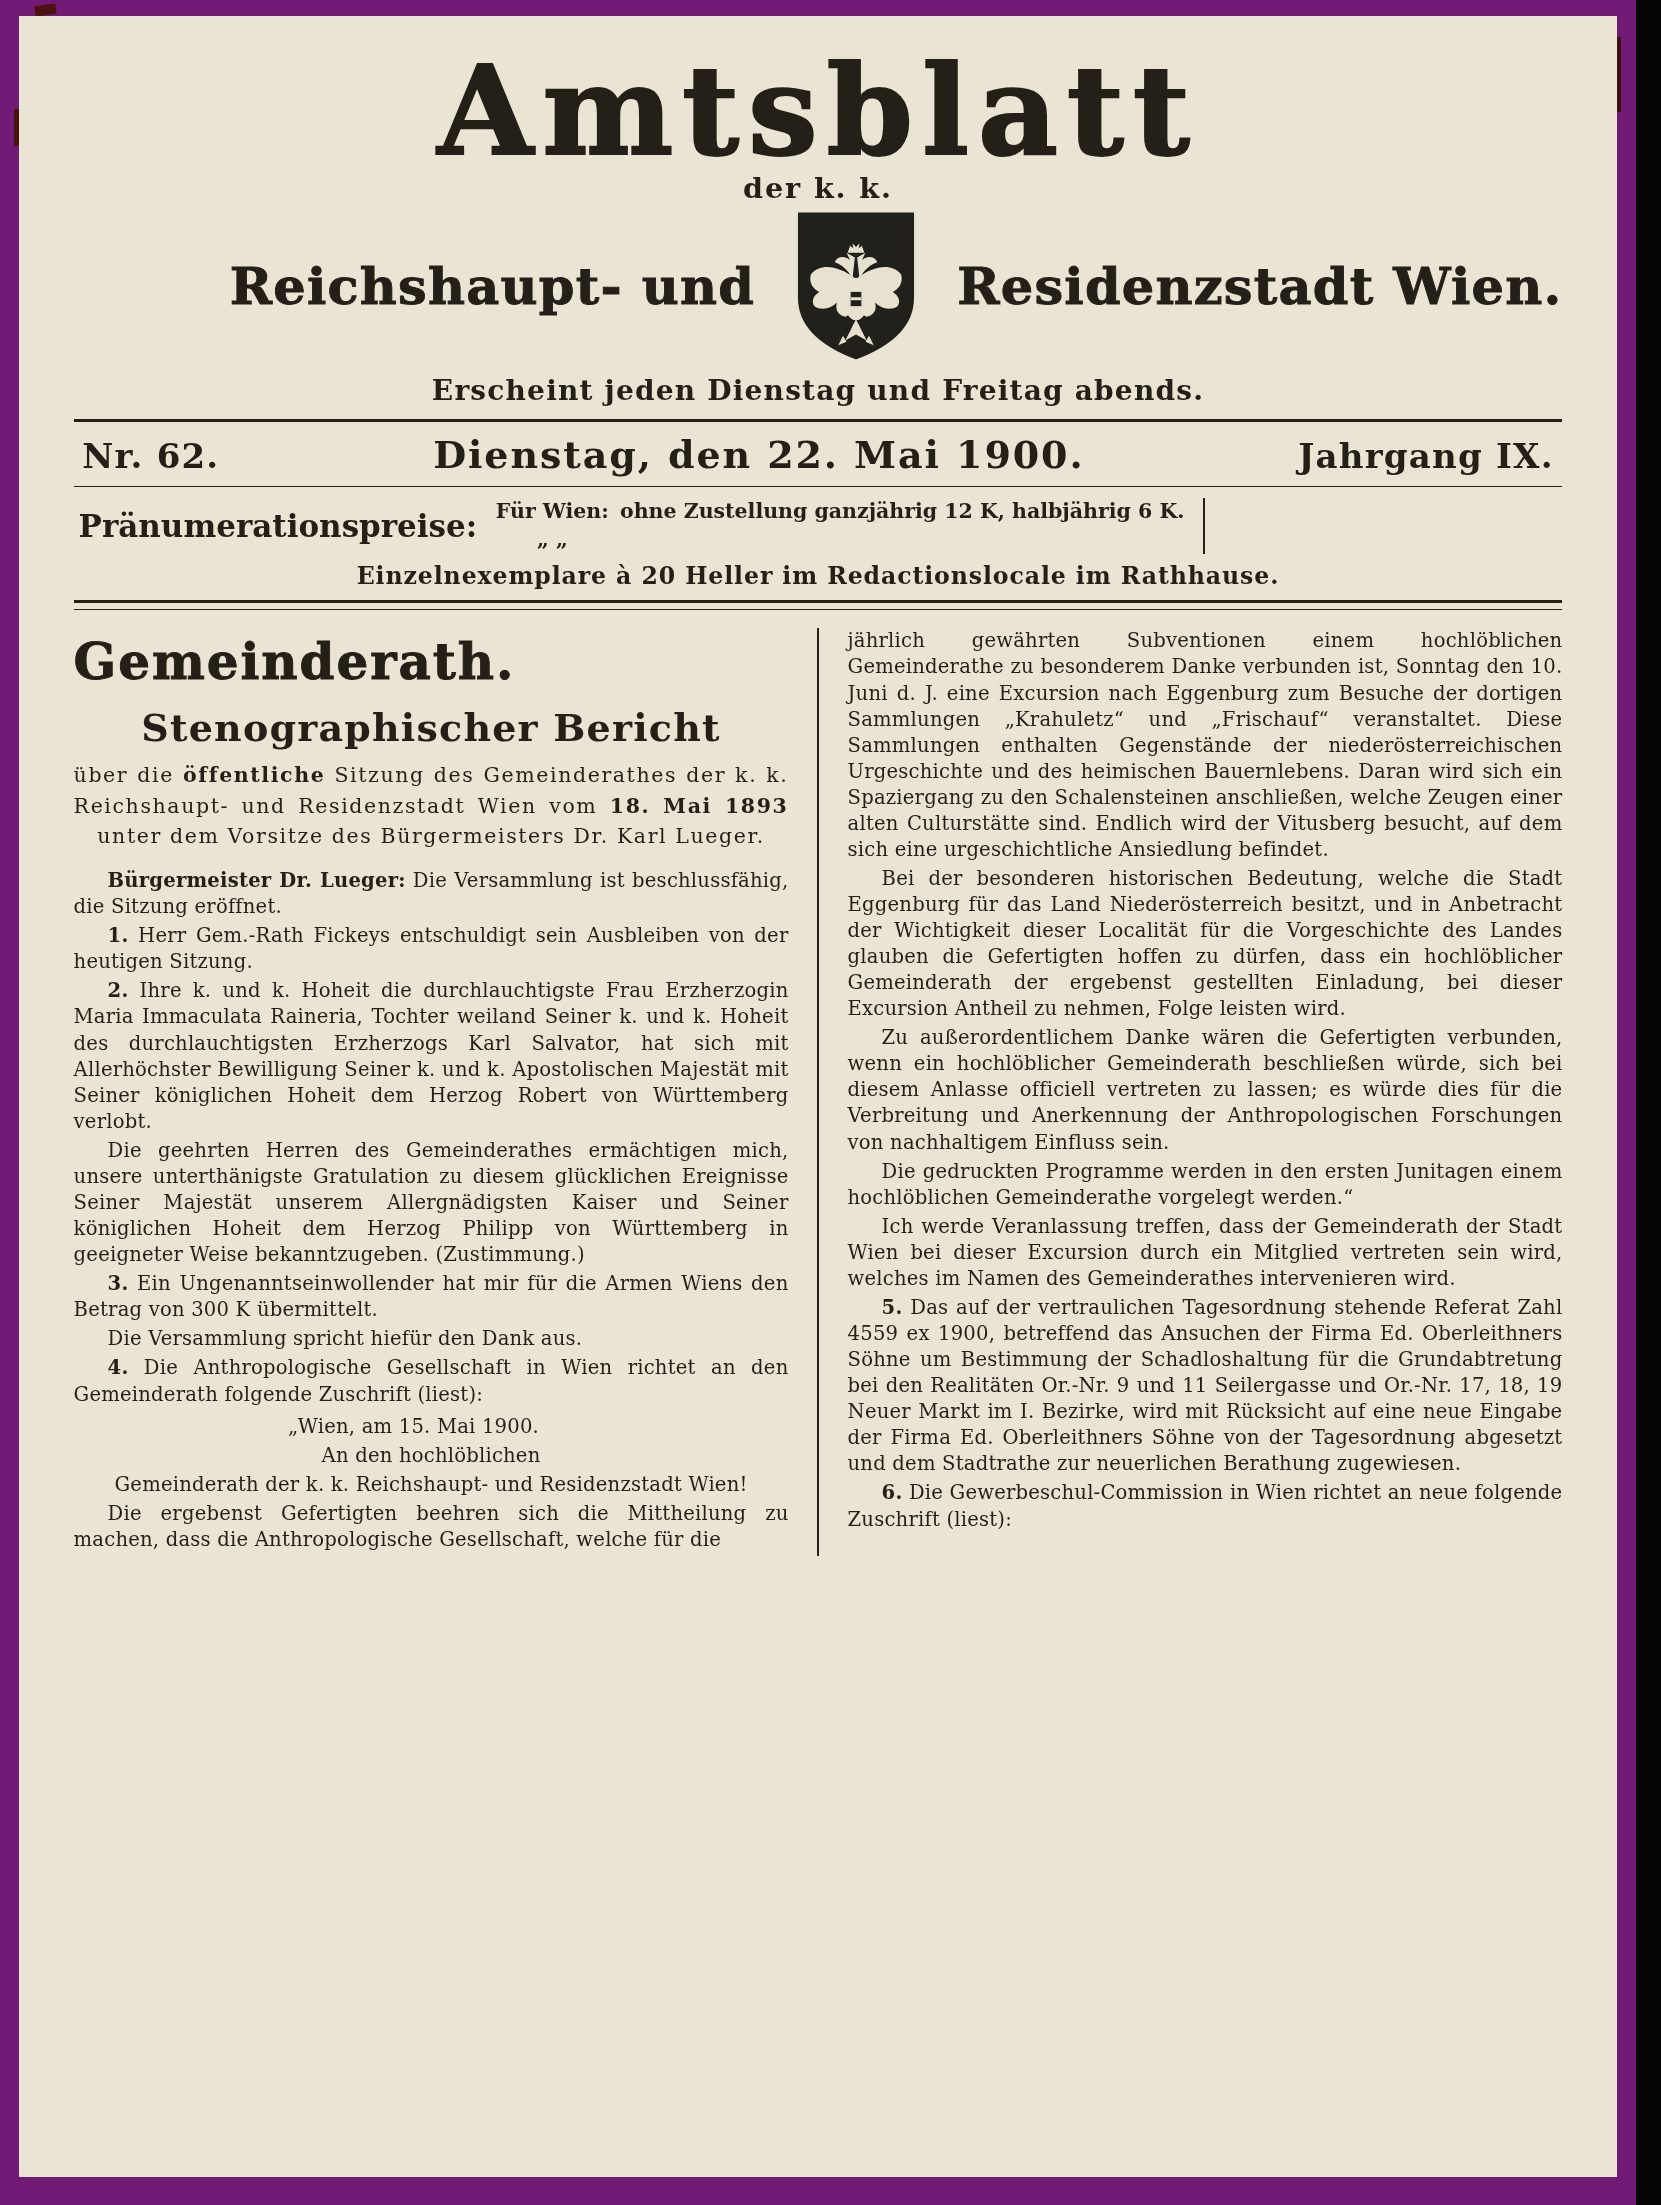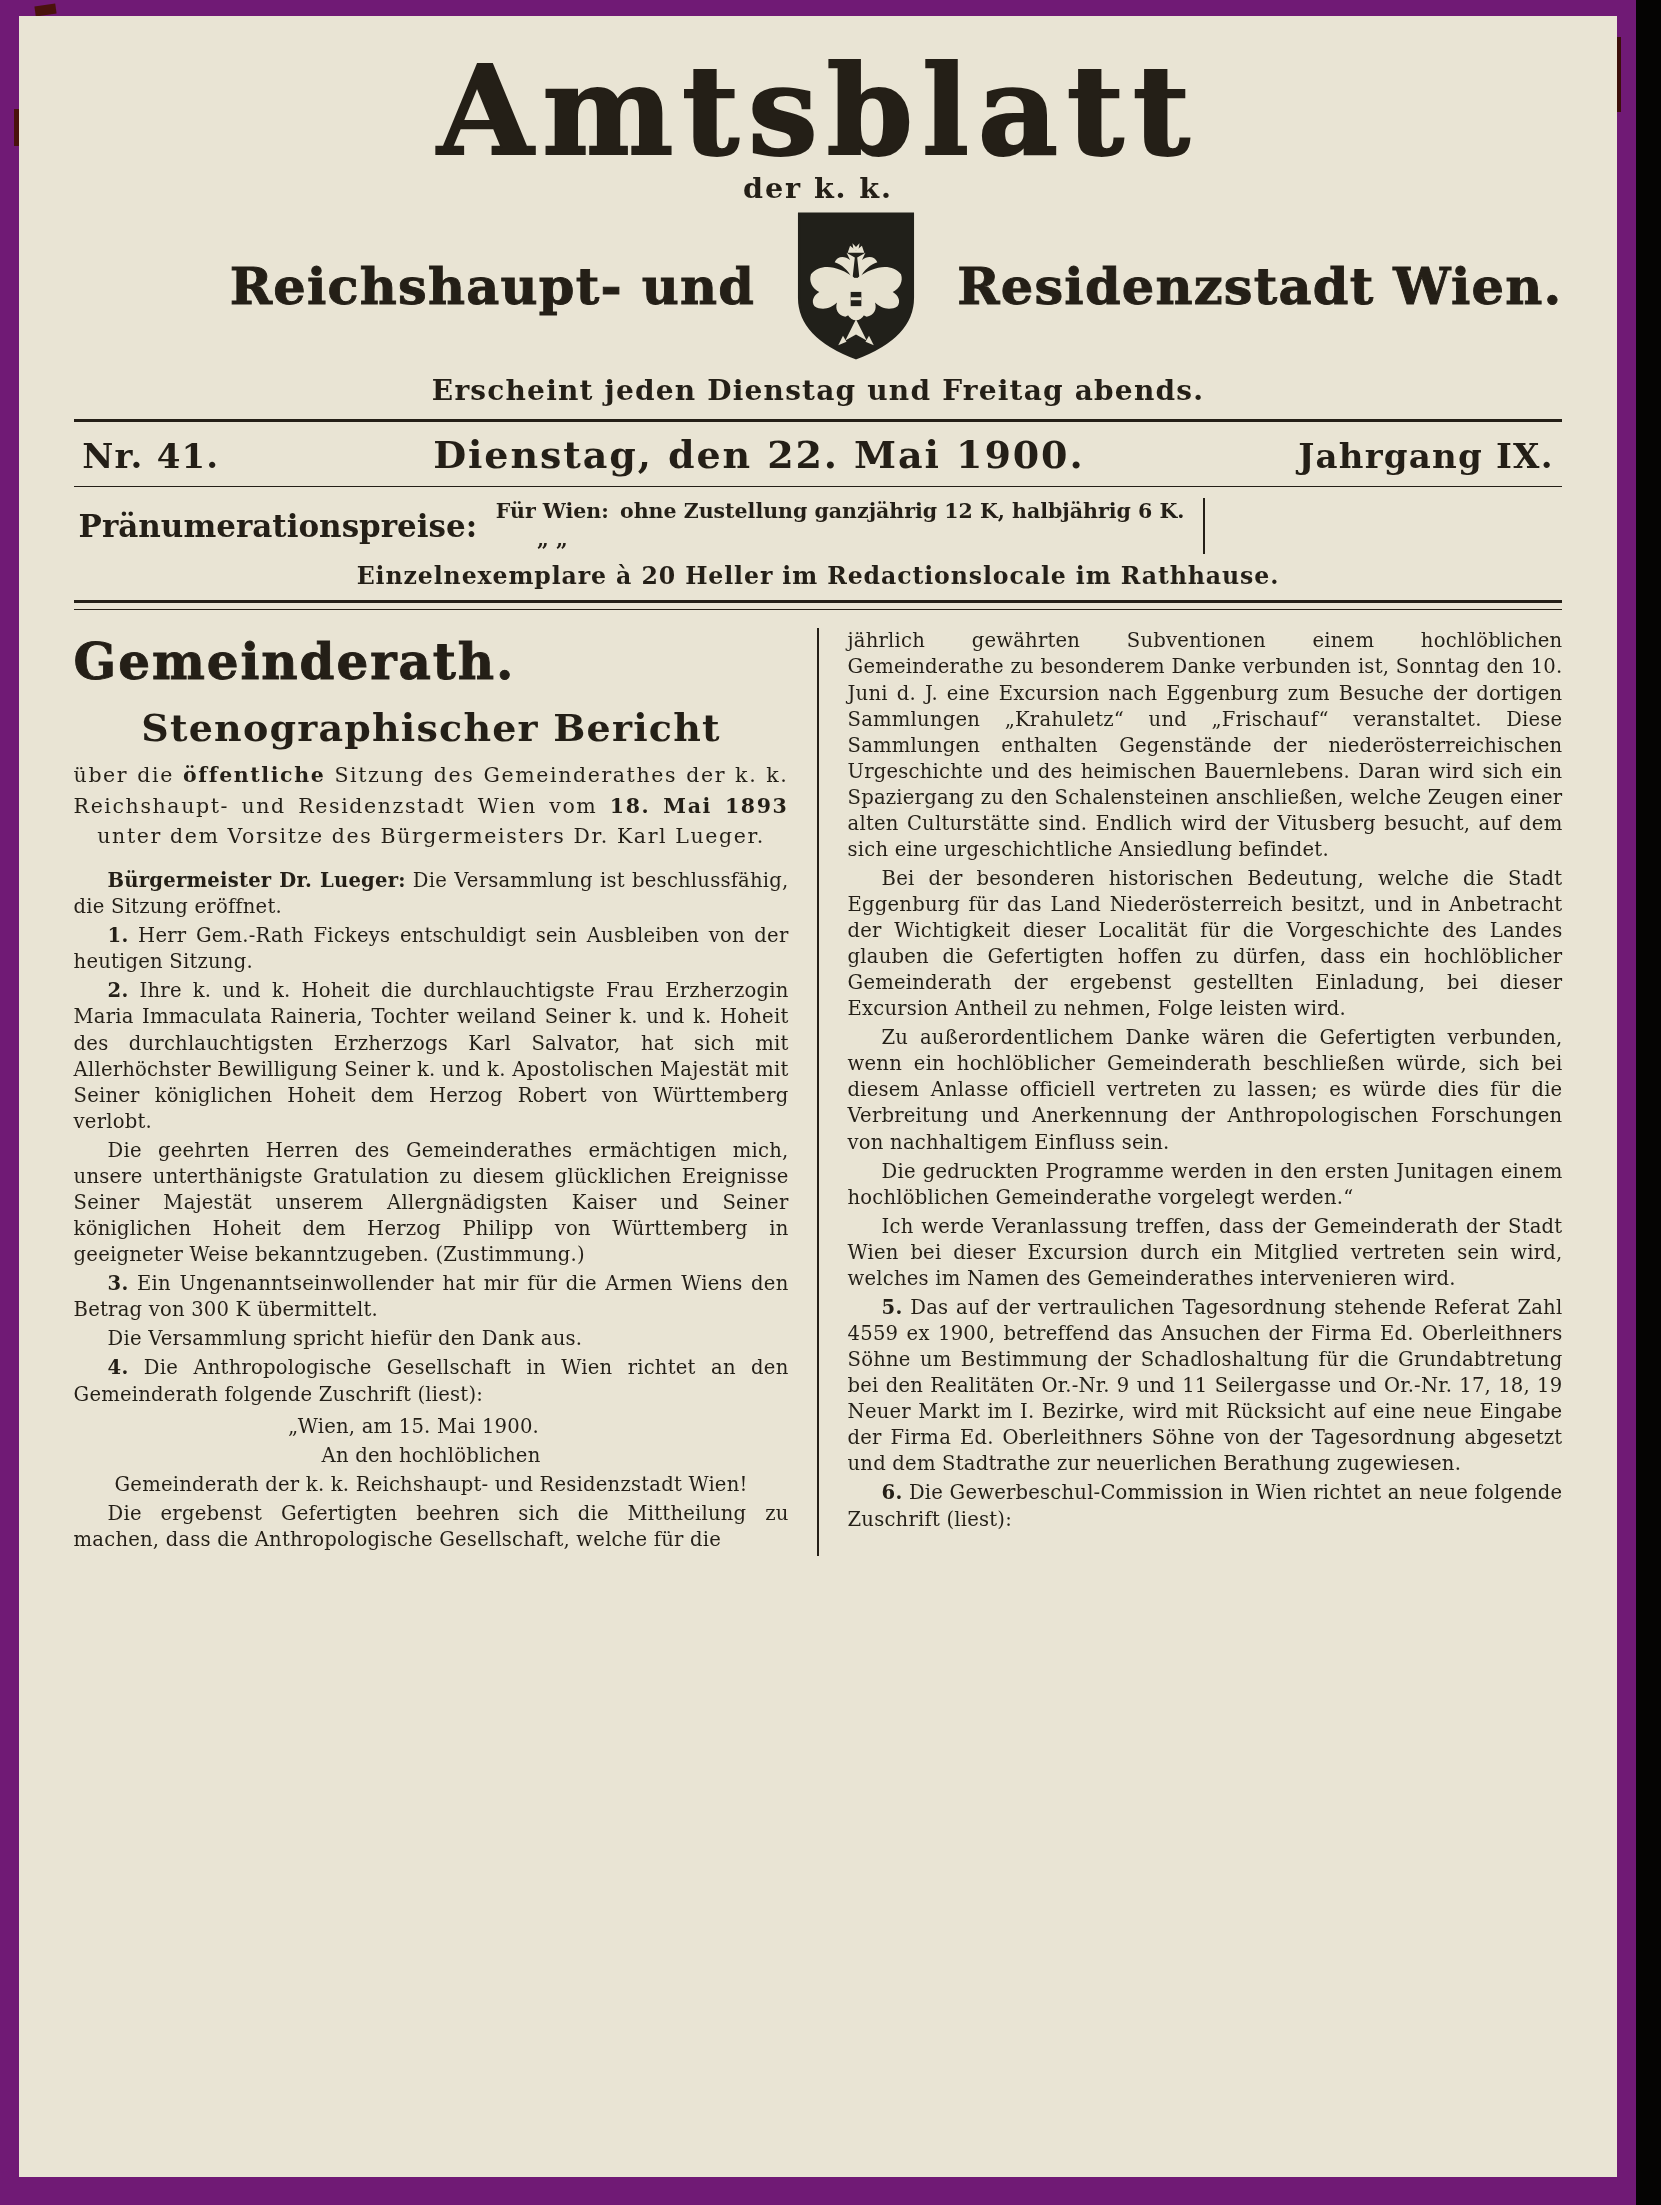--- a/index.html
+++ b/index.html
@@ -181,21 +181,21 @@
         </svg>
       </div>
       <div class="crest-side">Residenzstadt Wien.</div>
     </div>
 
     <div class="schedule">Erscheint jeden Dienstag und Freitag abends.</div>
 
     <div class="rule"></div>
 
     <div class="issue-bar">
-      <div class="issue-num">Nr. 41.</div>
+      <div class="issue-num">Nr. 62.</div>
       <div class="issue-date">Dienstag, den 22. Mai 1900.</div>
       <div class="issue-vol">Jahrgang IX.</div>
     </div>
 
     <div class="rule-thin"></div>
 
     <div class="subscription">
       <div class="sub-label">Pränumerationspreise:</div>
       <div class="sub-wien">
         <div class="sub-wien-col1">

